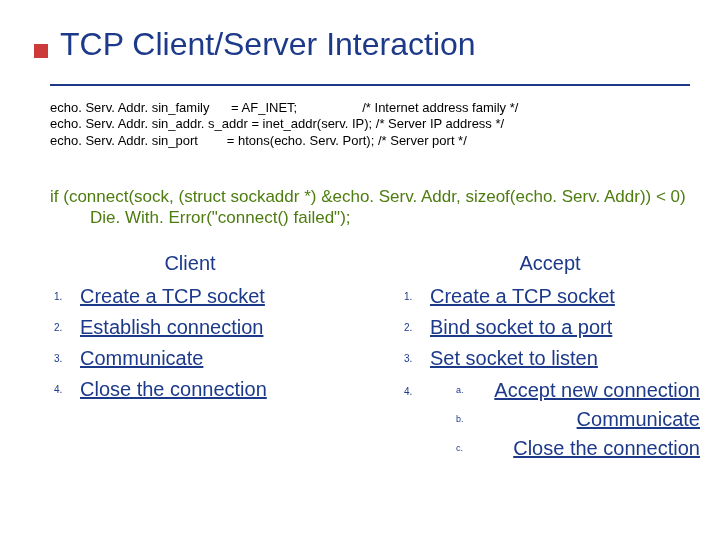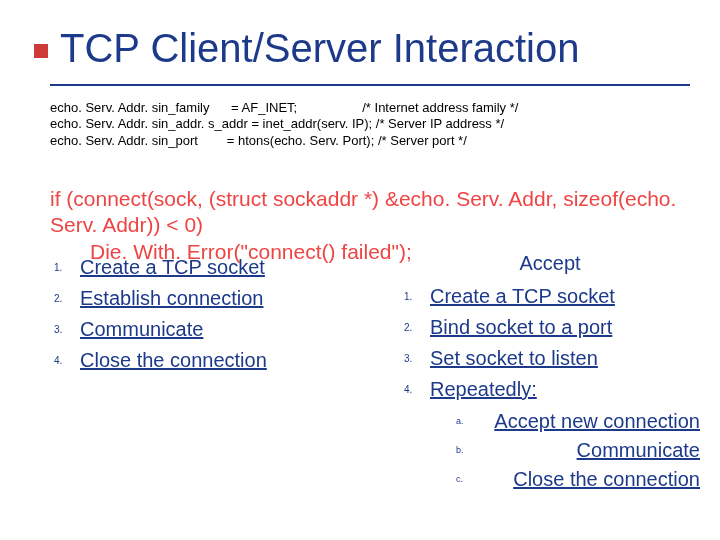--- a/index.html
+++ b/index.html
@@ -16,21 +16,21 @@
     position: relative;
     width: 720px;
     height: 540px;
     box-sizing: border-box;
   }
   .title {
     position: absolute;
     top: 26px;
     left: 60px;
     right: 20px;
-    font-size: 40px;
+    font-size: 32px;
     font-weight: 400;
     color: #1d3a8a;
     font-family: "Tahoma", "Verdana", sans-serif;
     letter-spacing: 0px;
   }
   .rule {
     position: absolute;
     top: 84px;
     left: 50px;
     right: 30px;
@@ -46,24 +46,24 @@
     line-height: 1.25;
     font-family: "Tahoma", "Verdana", sans-serif;
     white-space: pre;
     color: #000;
   }
   .codeblock2 {
     position: absolute;
     top: 186px;
     left: 50px;
     right: 10px;
-    font-size: 21px;
+    font-size: 17px;
     line-height: 1.25;
     font-family: "Tahoma", "Verdana", sans-serif;
-    color: #ef4444;
+    color: #4d7c0f;
   }
   .codeblock2 .indent {
     display: block;
     padding-left: 40px;
   }
   .col-client {
     position: absolute;
     top: 252px;
     left: 50px;
     width: 280px;
@@ -150,36 +150,36 @@
   <div class="codeblock"><span>echo. Serv. Addr. sin_family      = AF_INET;                  /* Internet address family */</span>
 <span>echo. Serv. Addr. sin_addr. s_addr = inet_addr(serv. IP); /* Server IP address */</span>
 <span>echo. Serv. Addr. sin_port        = htons(echo. Serv. Port); /* Server port */</span></div>
 
   <div class="codeblock2">
     <span>if (connect(sock, (struct sockaddr *) &amp;echo. Serv. Addr, sizeof(echo. Serv. Addr)) &lt; 0)</span>
     <span class="indent">Die. With. Error("connect() failed");</span>
   </div>
 
   <div class="col-client">
+    <div class="col-header">Client</div>
     <ol class="top">
       <li>Create a TCP socket</li>
       <li>Establish connection</li>
       <li>Communicate</li>
       <li>Close the connection</li>
     </ol>
   </div>
 
   <div class="col-server">
     <div class="col-header">Accept</div>
     <ol class="top">
       <li>Create a TCP socket</li>
       <li>Bind socket to a port</li>
       <li>Set socket to listen</li>
       <li>
-        <span>Repeatedly:</span>
         <ol class="sub">
           <li>Accept new connection</li>
           <li>Communicate</li>
           <li>Close the connection</li>
         </ol>
       </li>
     </ol>
   </div>
 
 </div>

